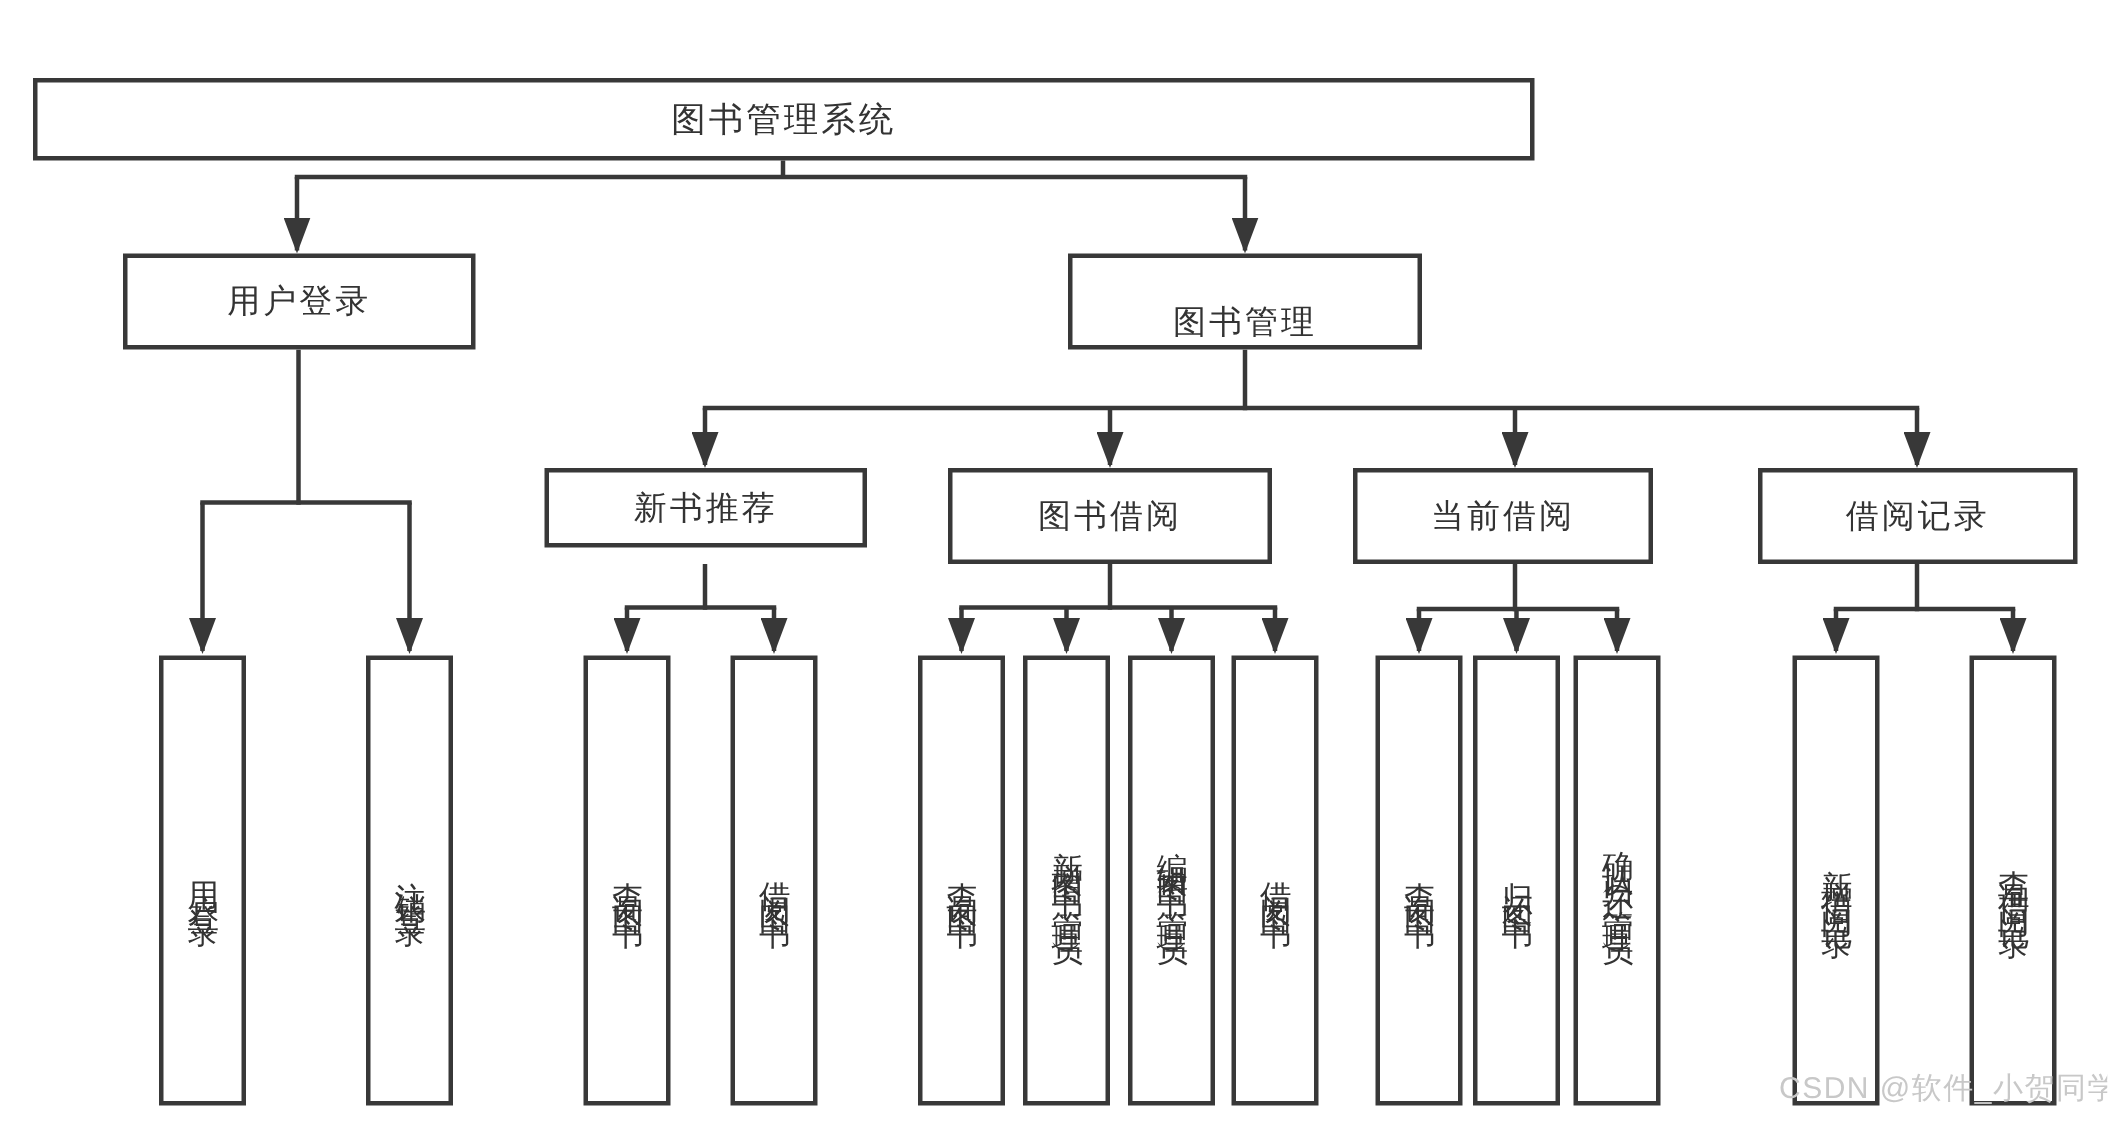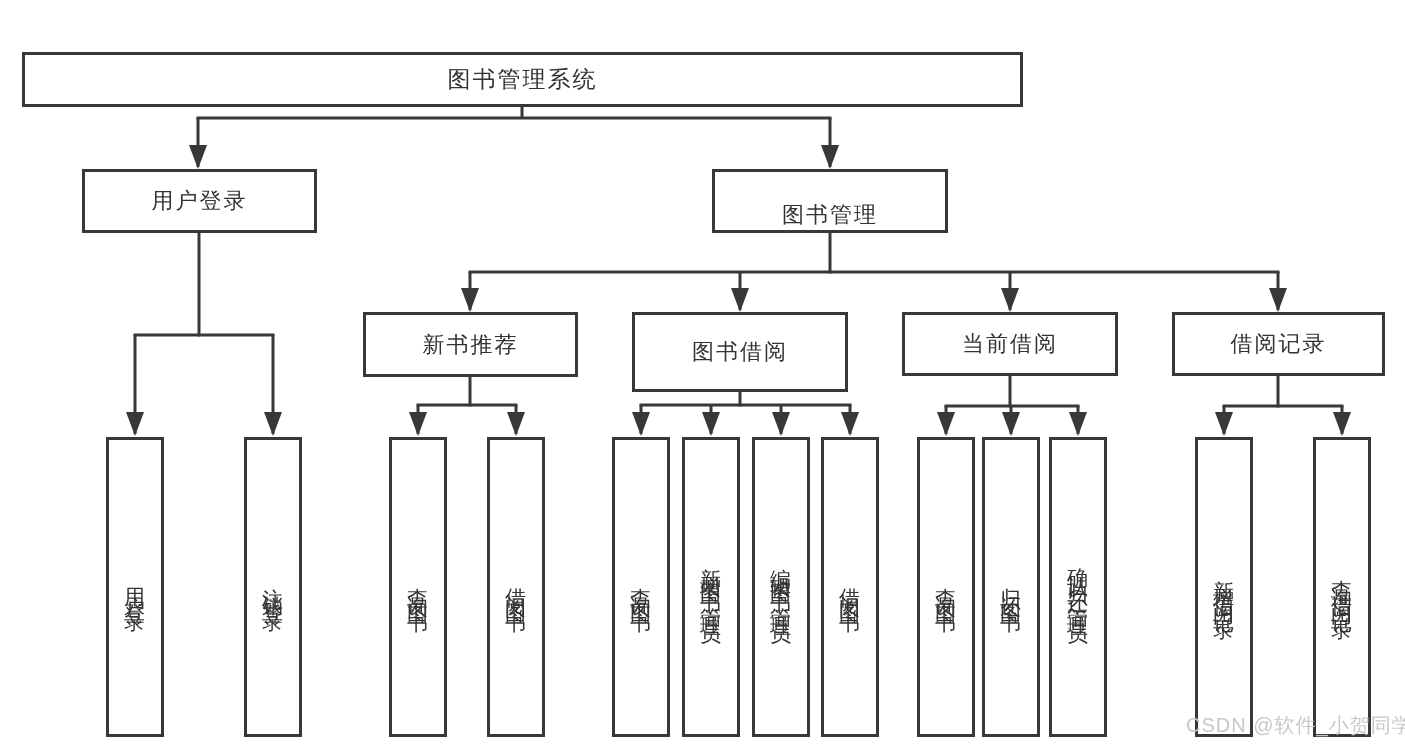--- a/index.html
+++ b/index.html
@@ -83,27 +83,27 @@
     <span class="label">图书管理系统</span>
   </div>
 
   <div class="box hbox" style="left:82px;top:169px;width:235px;height:64px;">
     <span class="label">用户登录</span>
   </div>
   <div class="box hbox" style="left:712px;top:169px;width:236px;height:64px;align-items:flex-end;">
     <span class="label">图书管理</span>
   </div>
 
-  <div class="box hbox" style="left:363px;top:312px;width:215px;height:65px;">
+  <div class="box hbox" style="left:363px;top:312px;width:215px;height:53px;">
     <span class="label">新书推荐</span>
   </div>
-  <div class="box hbox" style="left:632px;top:312px;width:216px;height:80px;">
+  <div class="box hbox" style="left:632px;top:312px;width:216px;height:64px;">
     <span class="label">图书借阅</span>
   </div>
-  <div class="box hbox" style="left:902px;top:312px;width:216px;height:64px;">
+  <div class="box hbox" style="left:902px;top:312px;width:200px;height:64px;">
     <span class="label">当前借阅</span>
   </div>
   <div class="box hbox" style="left:1172px;top:312px;width:213px;height:64px;">
     <span class="label">借阅记录</span>
   </div>
 
   <div class="box vbox" style="left:106px;top:437px;width:58px;height:300px;">
     <span class="label">用户登录</span>
   </div>
   <div class="box vbox" style="left:244px;top:437px;width:58px;height:300px;">

